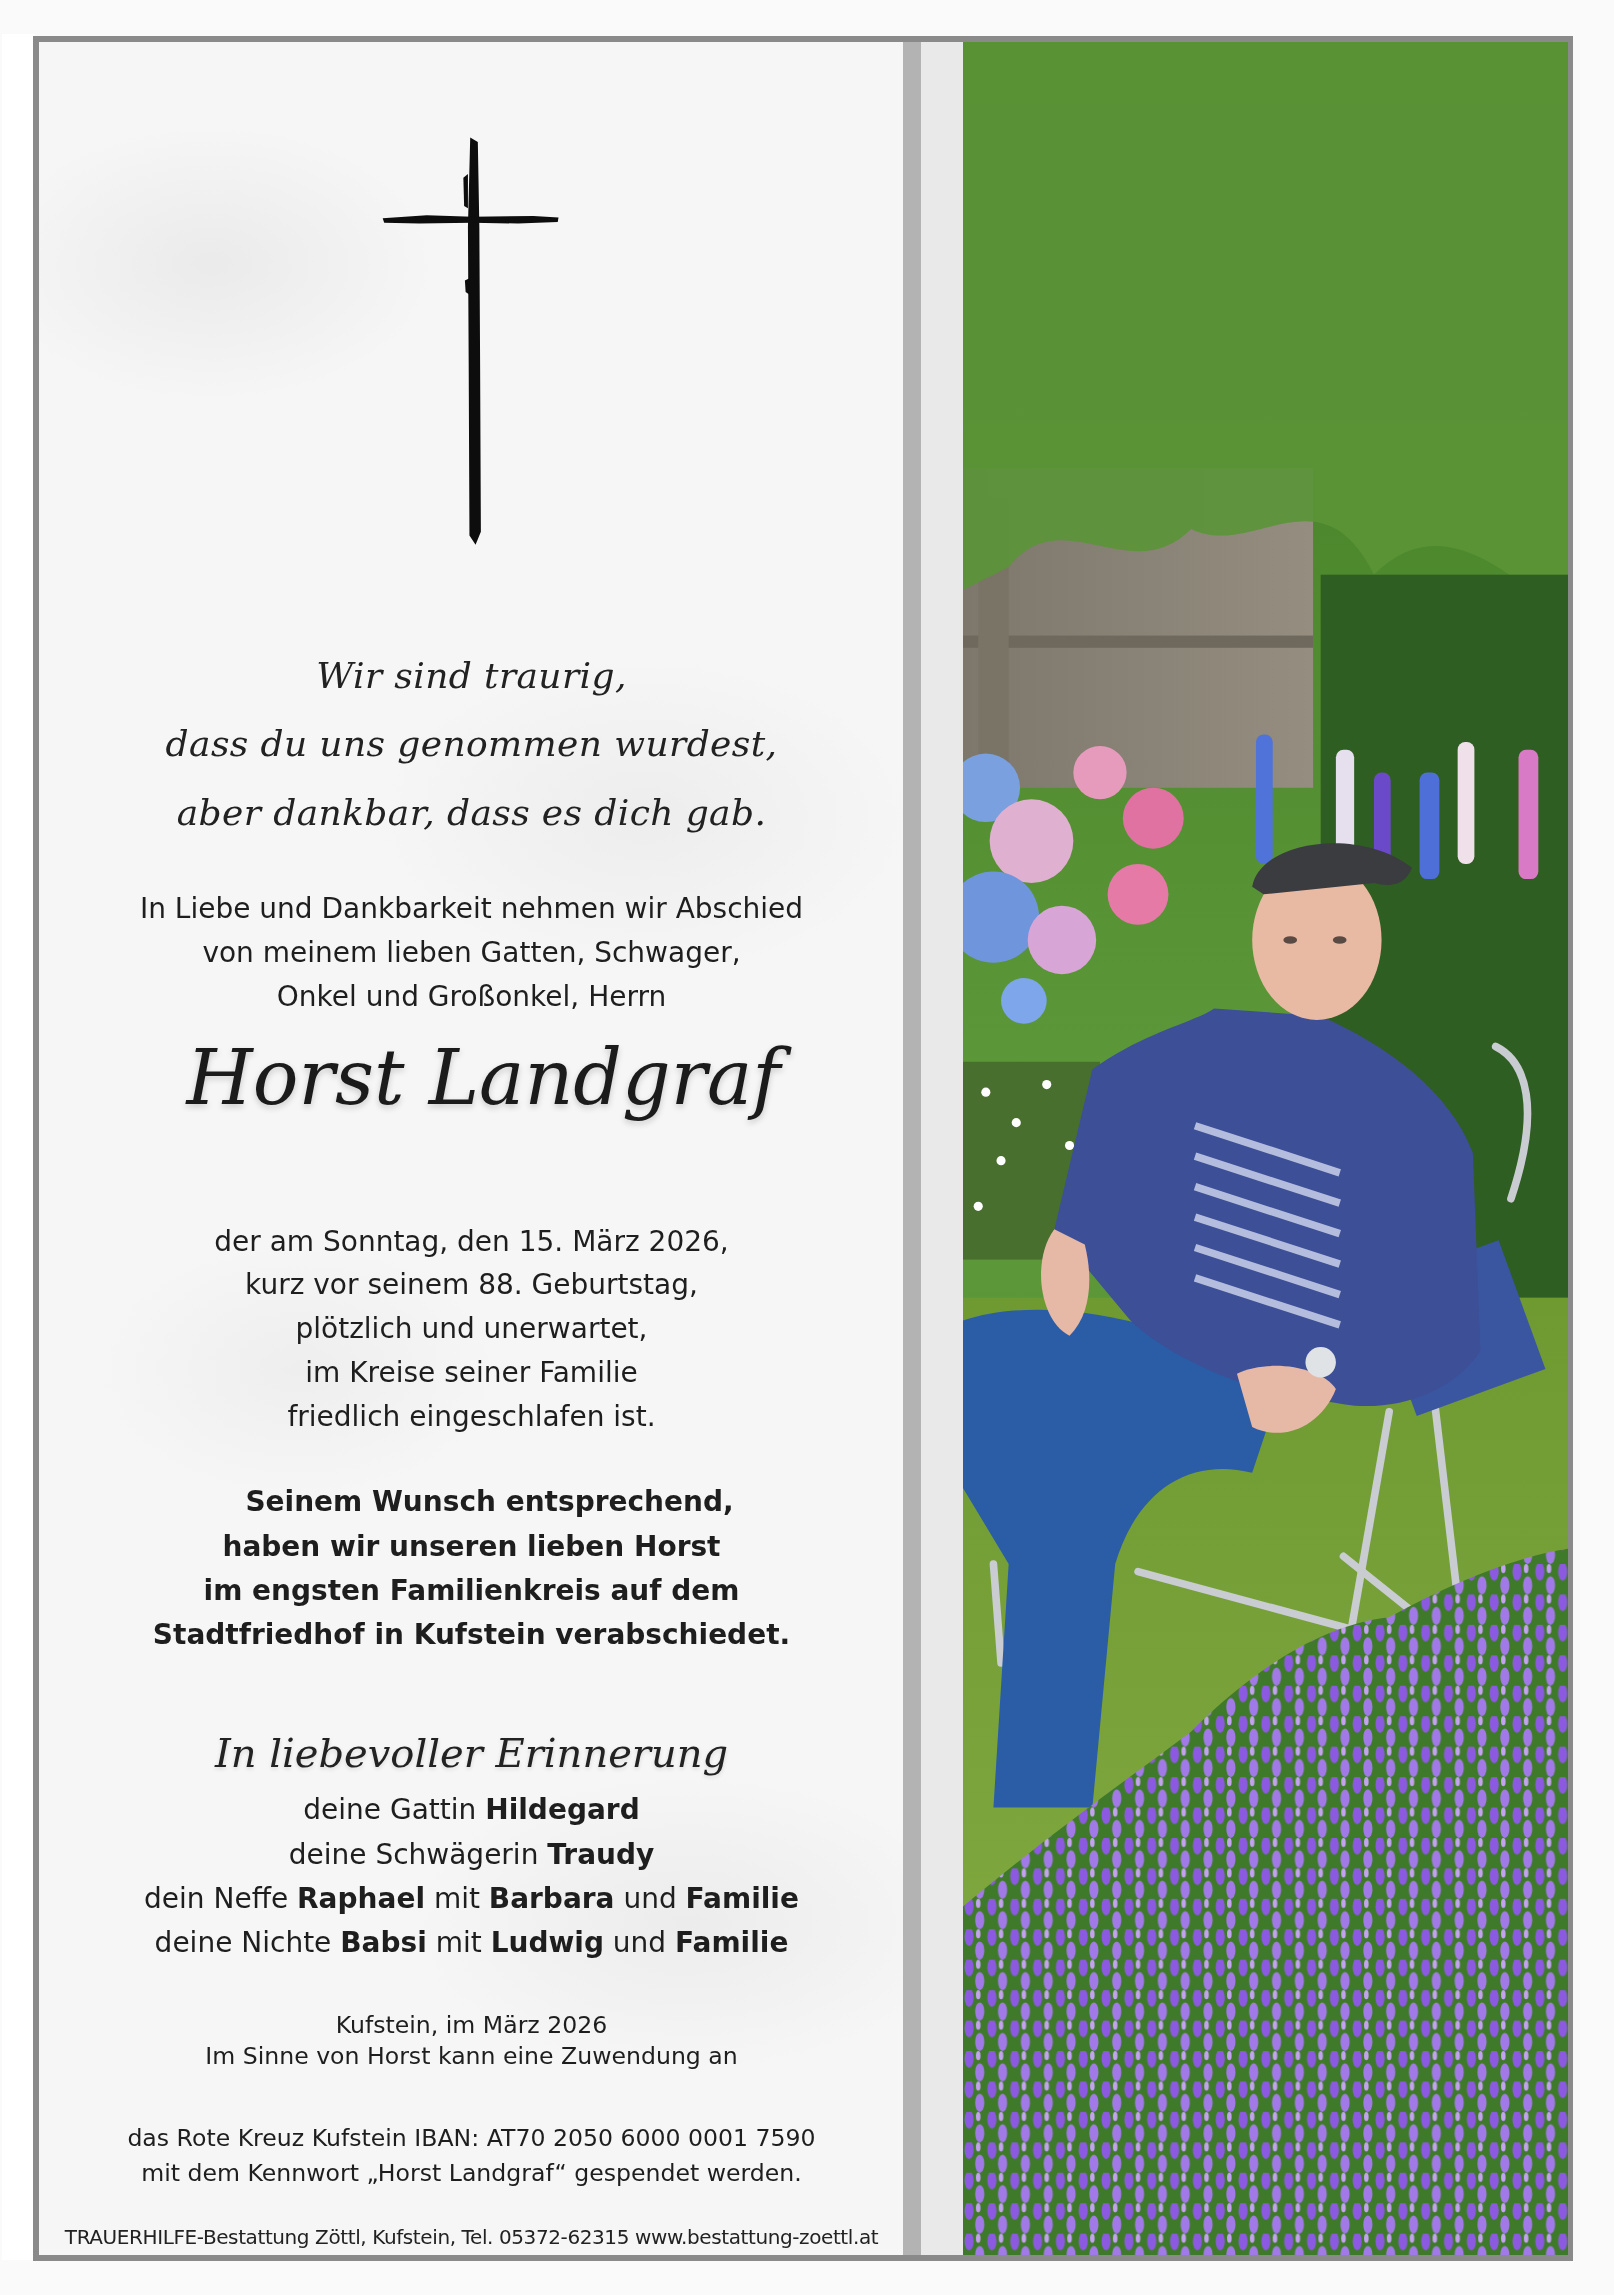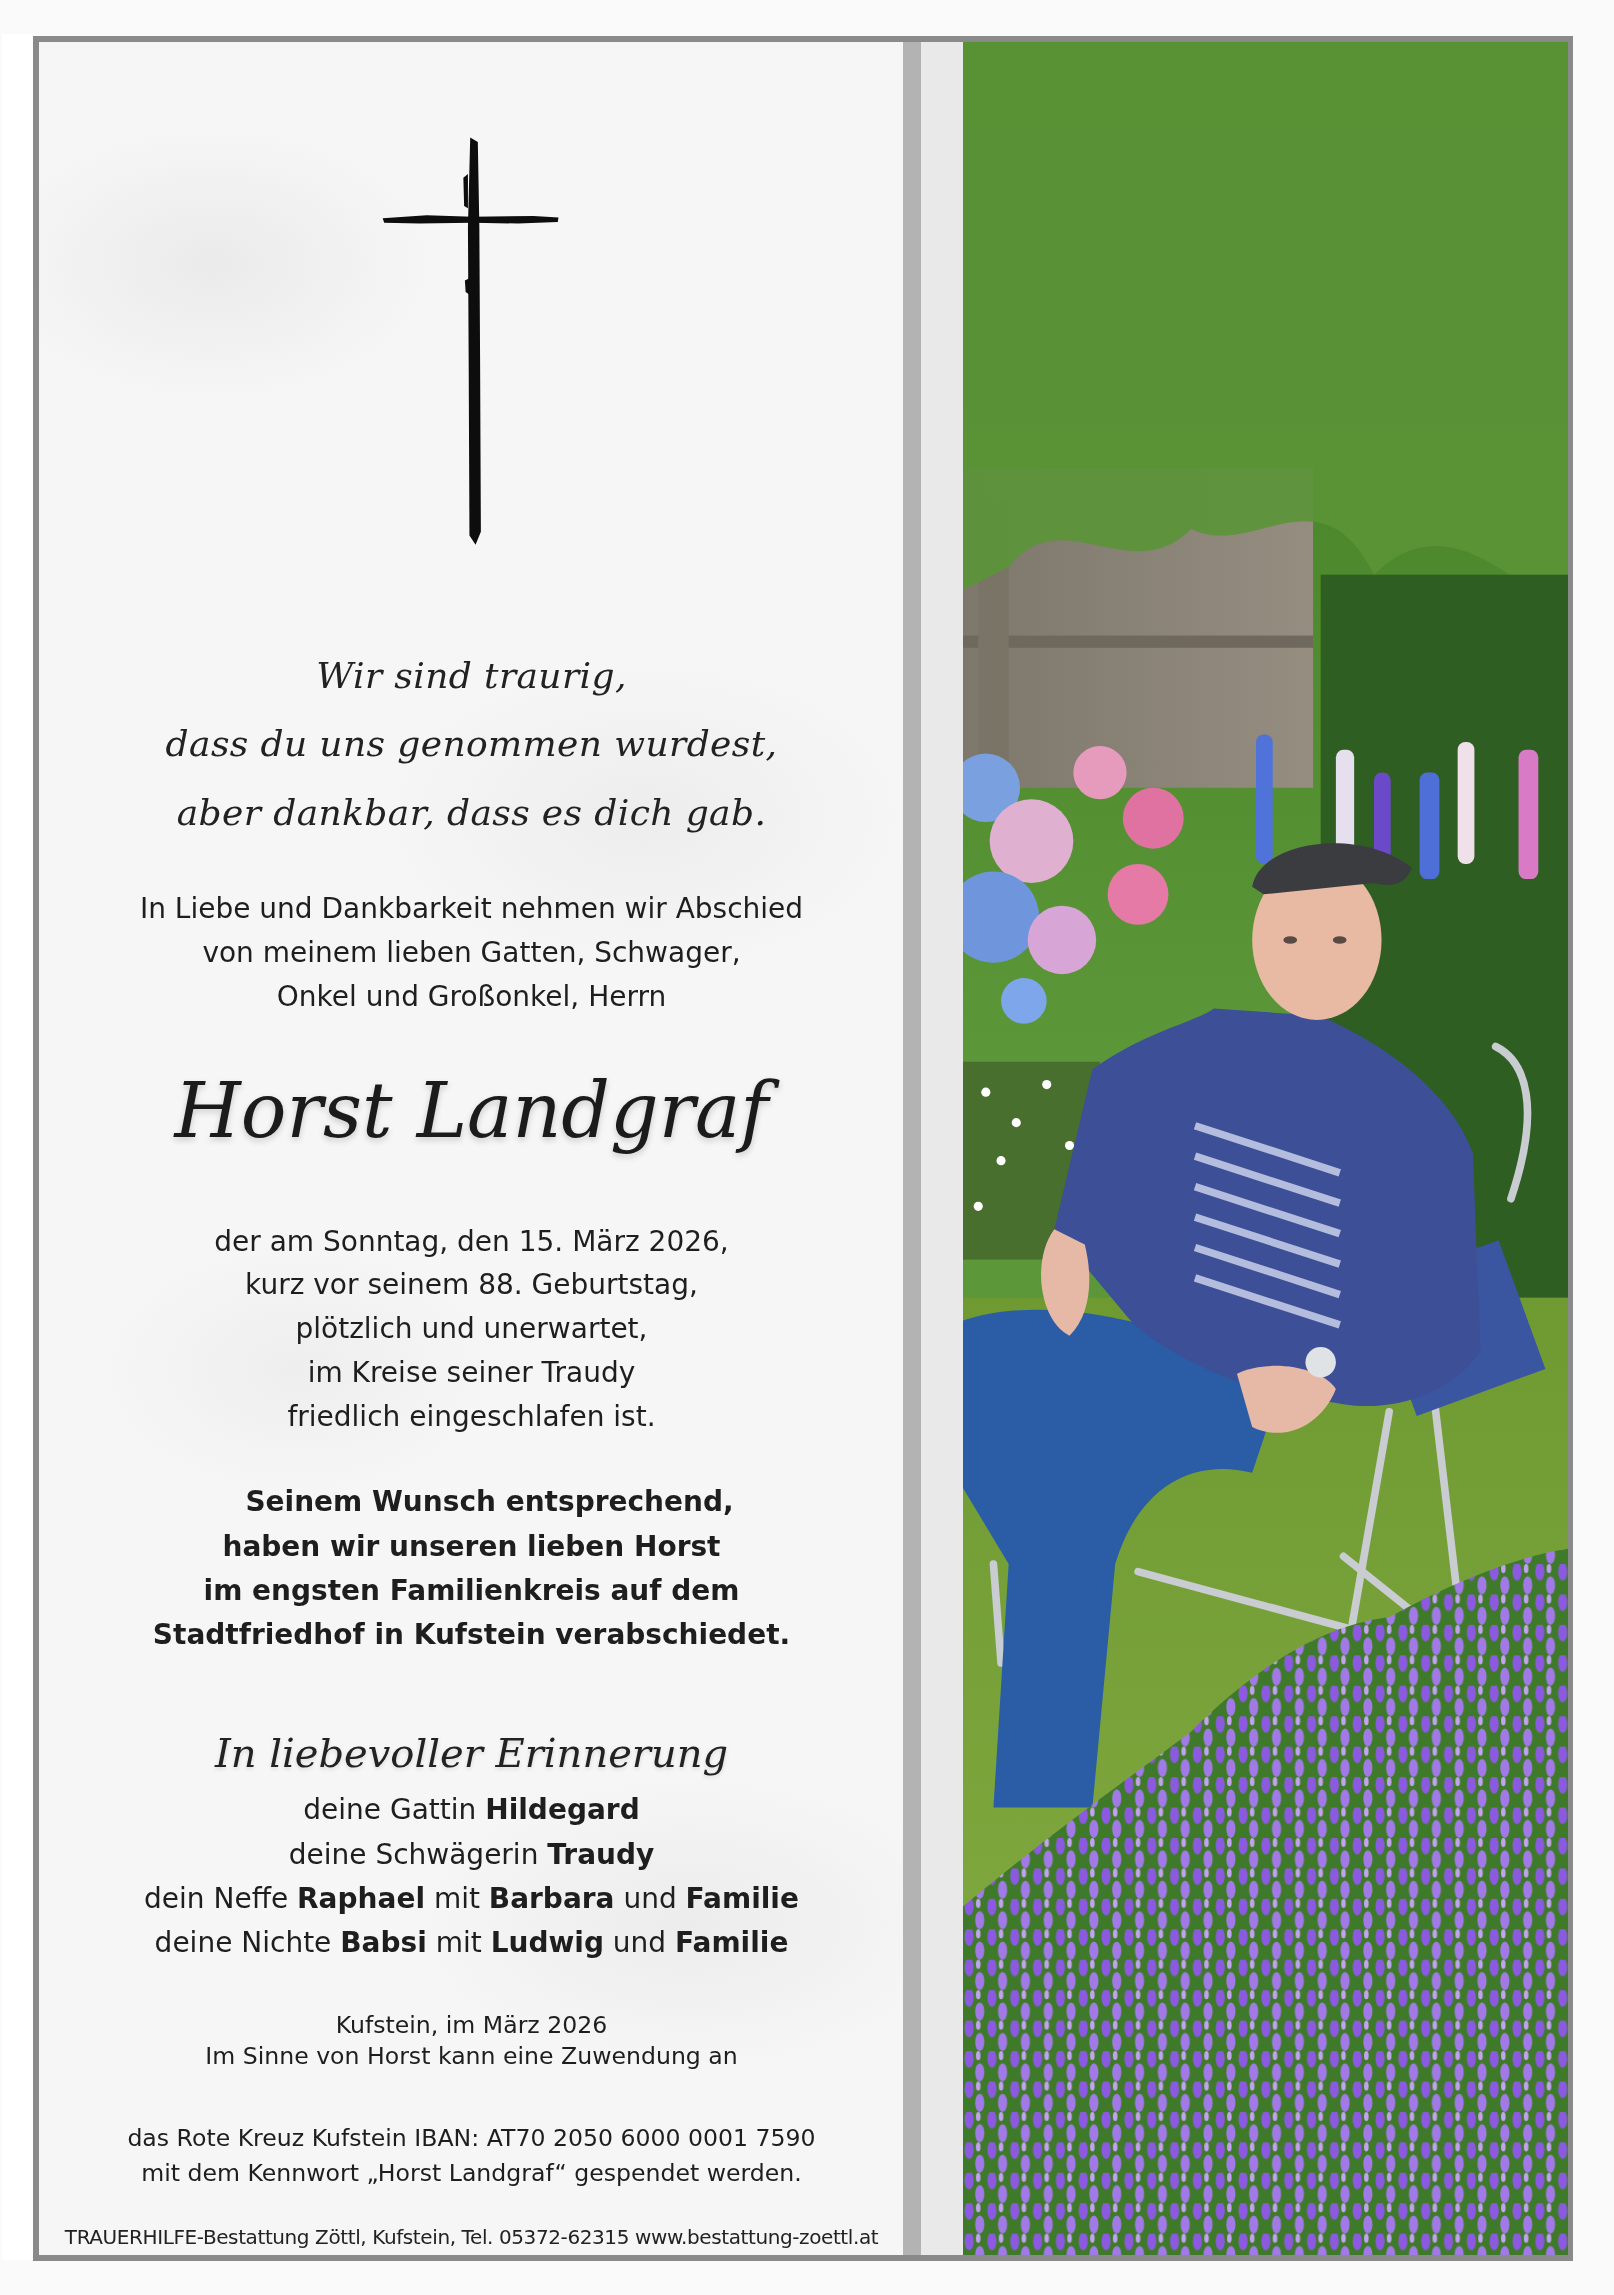--- a/index.html
+++ b/index.html
@@ -57,26 +57,26 @@
   </svg>
 
   <div class="line script poem" style="top:613px;">Wir sind traurig,</div>
   <div class="line script poem" style="top:681px;">dass du uns genommen wurdest,</div>
   <div class="line script poem" style="top:750px;">aber dankbar, dass es dich gab.</div>
 
   <div class="line sans" style="top:850px;">In Liebe und Dankbarkeit nehmen wir Abschied</div>
   <div class="line sans" style="top:894px;">von meinem lieben Gatten, Schwager,</div>
   <div class="line sans" style="top:938px;">Onkel und Großonkel, Herrn</div>
 
-  <div class="line name" style="top:1024px;">Horst Landgraf</div>
+  <div class="line name" style="top:991px;padding-left:12px;">Horst Landgraf</div>
 
   <div class="line sans" style="top:1183px;">der am Sonntag, den 15. März 2026,</div>
   <div class="line sans" style="top:1226px;">kurz vor seinem 88. Geburtstag,</div>
   <div class="line sans" style="top:1270px;">plötzlich und unerwartet,</div>
-  <div class="line sans" style="top:1314px;">im Kreise seiner Traudy</div>
+  <div class="line sans" style="top:1314px;">im Kreise seiner Familie</div>
   <div class="line sans" style="top:1358px;">friedlich eingeschlafen ist.</div>
 
   <div class="line sans bold" style="top:1443px;padding-left:18px;">Seinem Wunsch entsprechend,</div>
   <div class="line sans bold" style="top:1488px;">haben wir unseren lieben Horst</div>
   <div class="line sans bold" style="top:1532px;">im engsten Familienkreis auf dem</div>
   <div class="line sans bold" style="top:1576px;">Stadtfriedhof in Kufstein verabschiedet.</div>
 
   <div class="line erinn" style="top:1688px;">In liebevoller Erinnerung</div>
 
   <div class="line sans mourner" style="top:1751px;"><span>deine Gattin </span><b>Hildegard</b></div>

